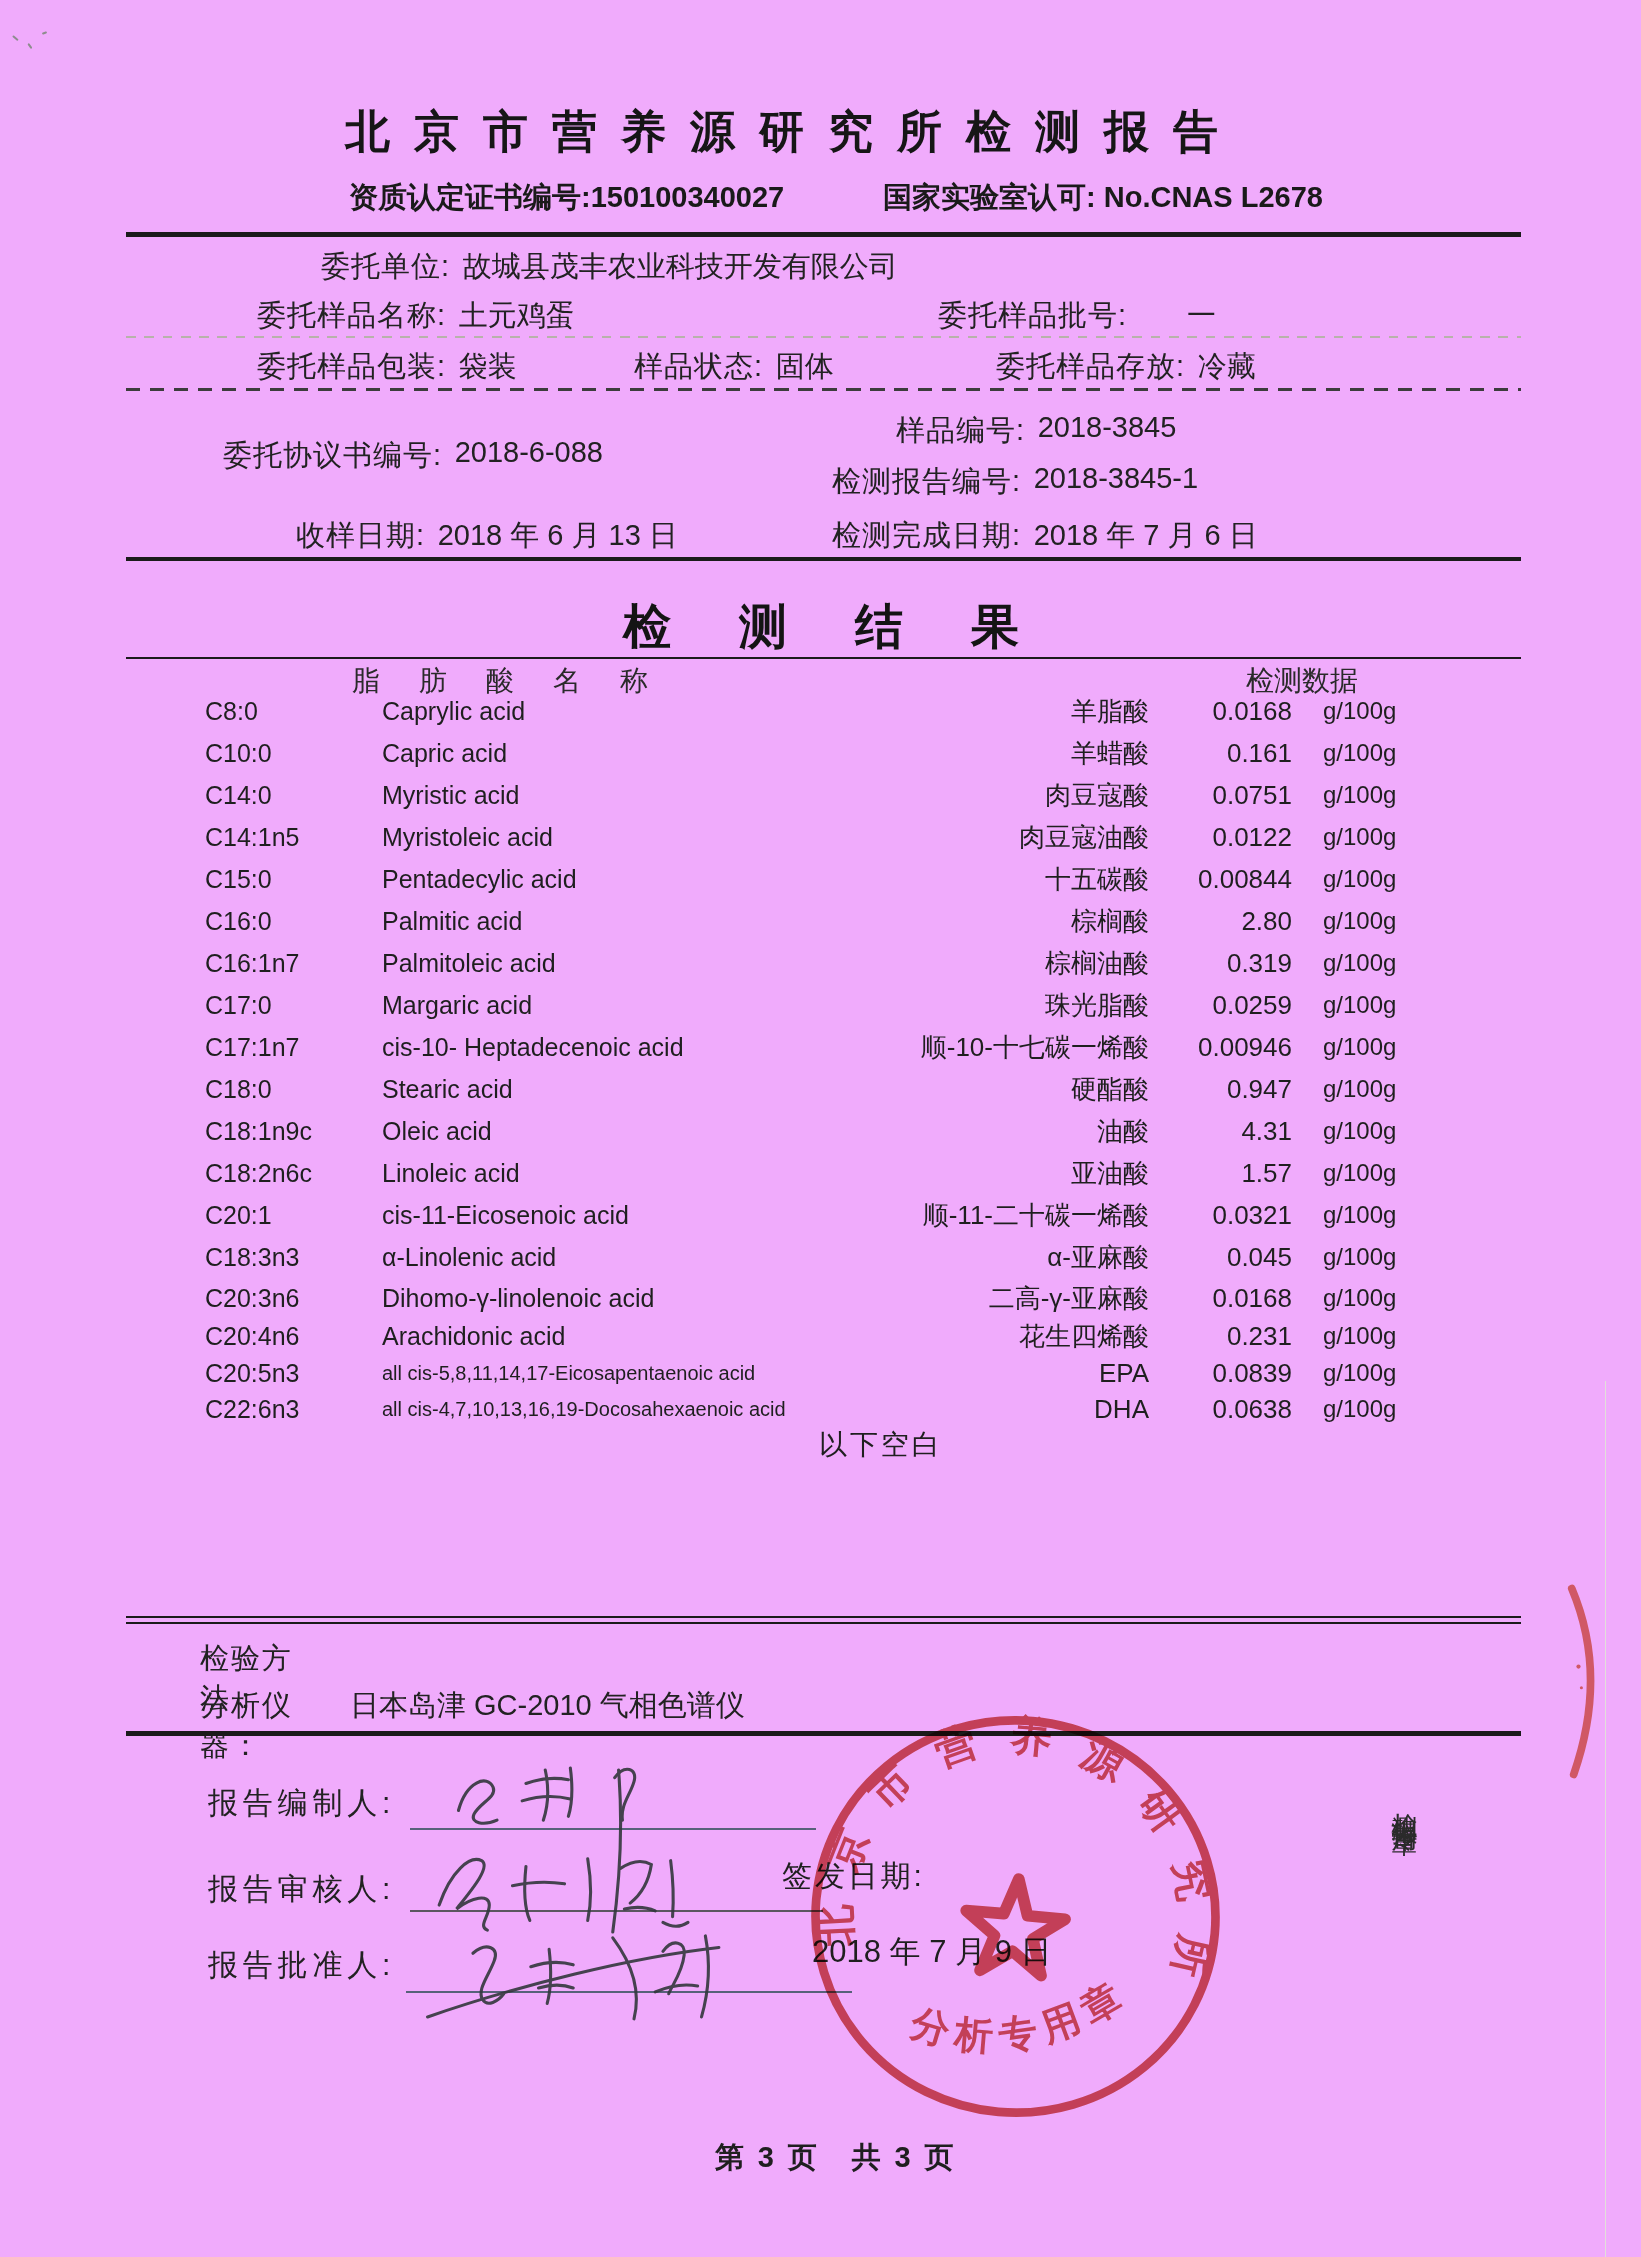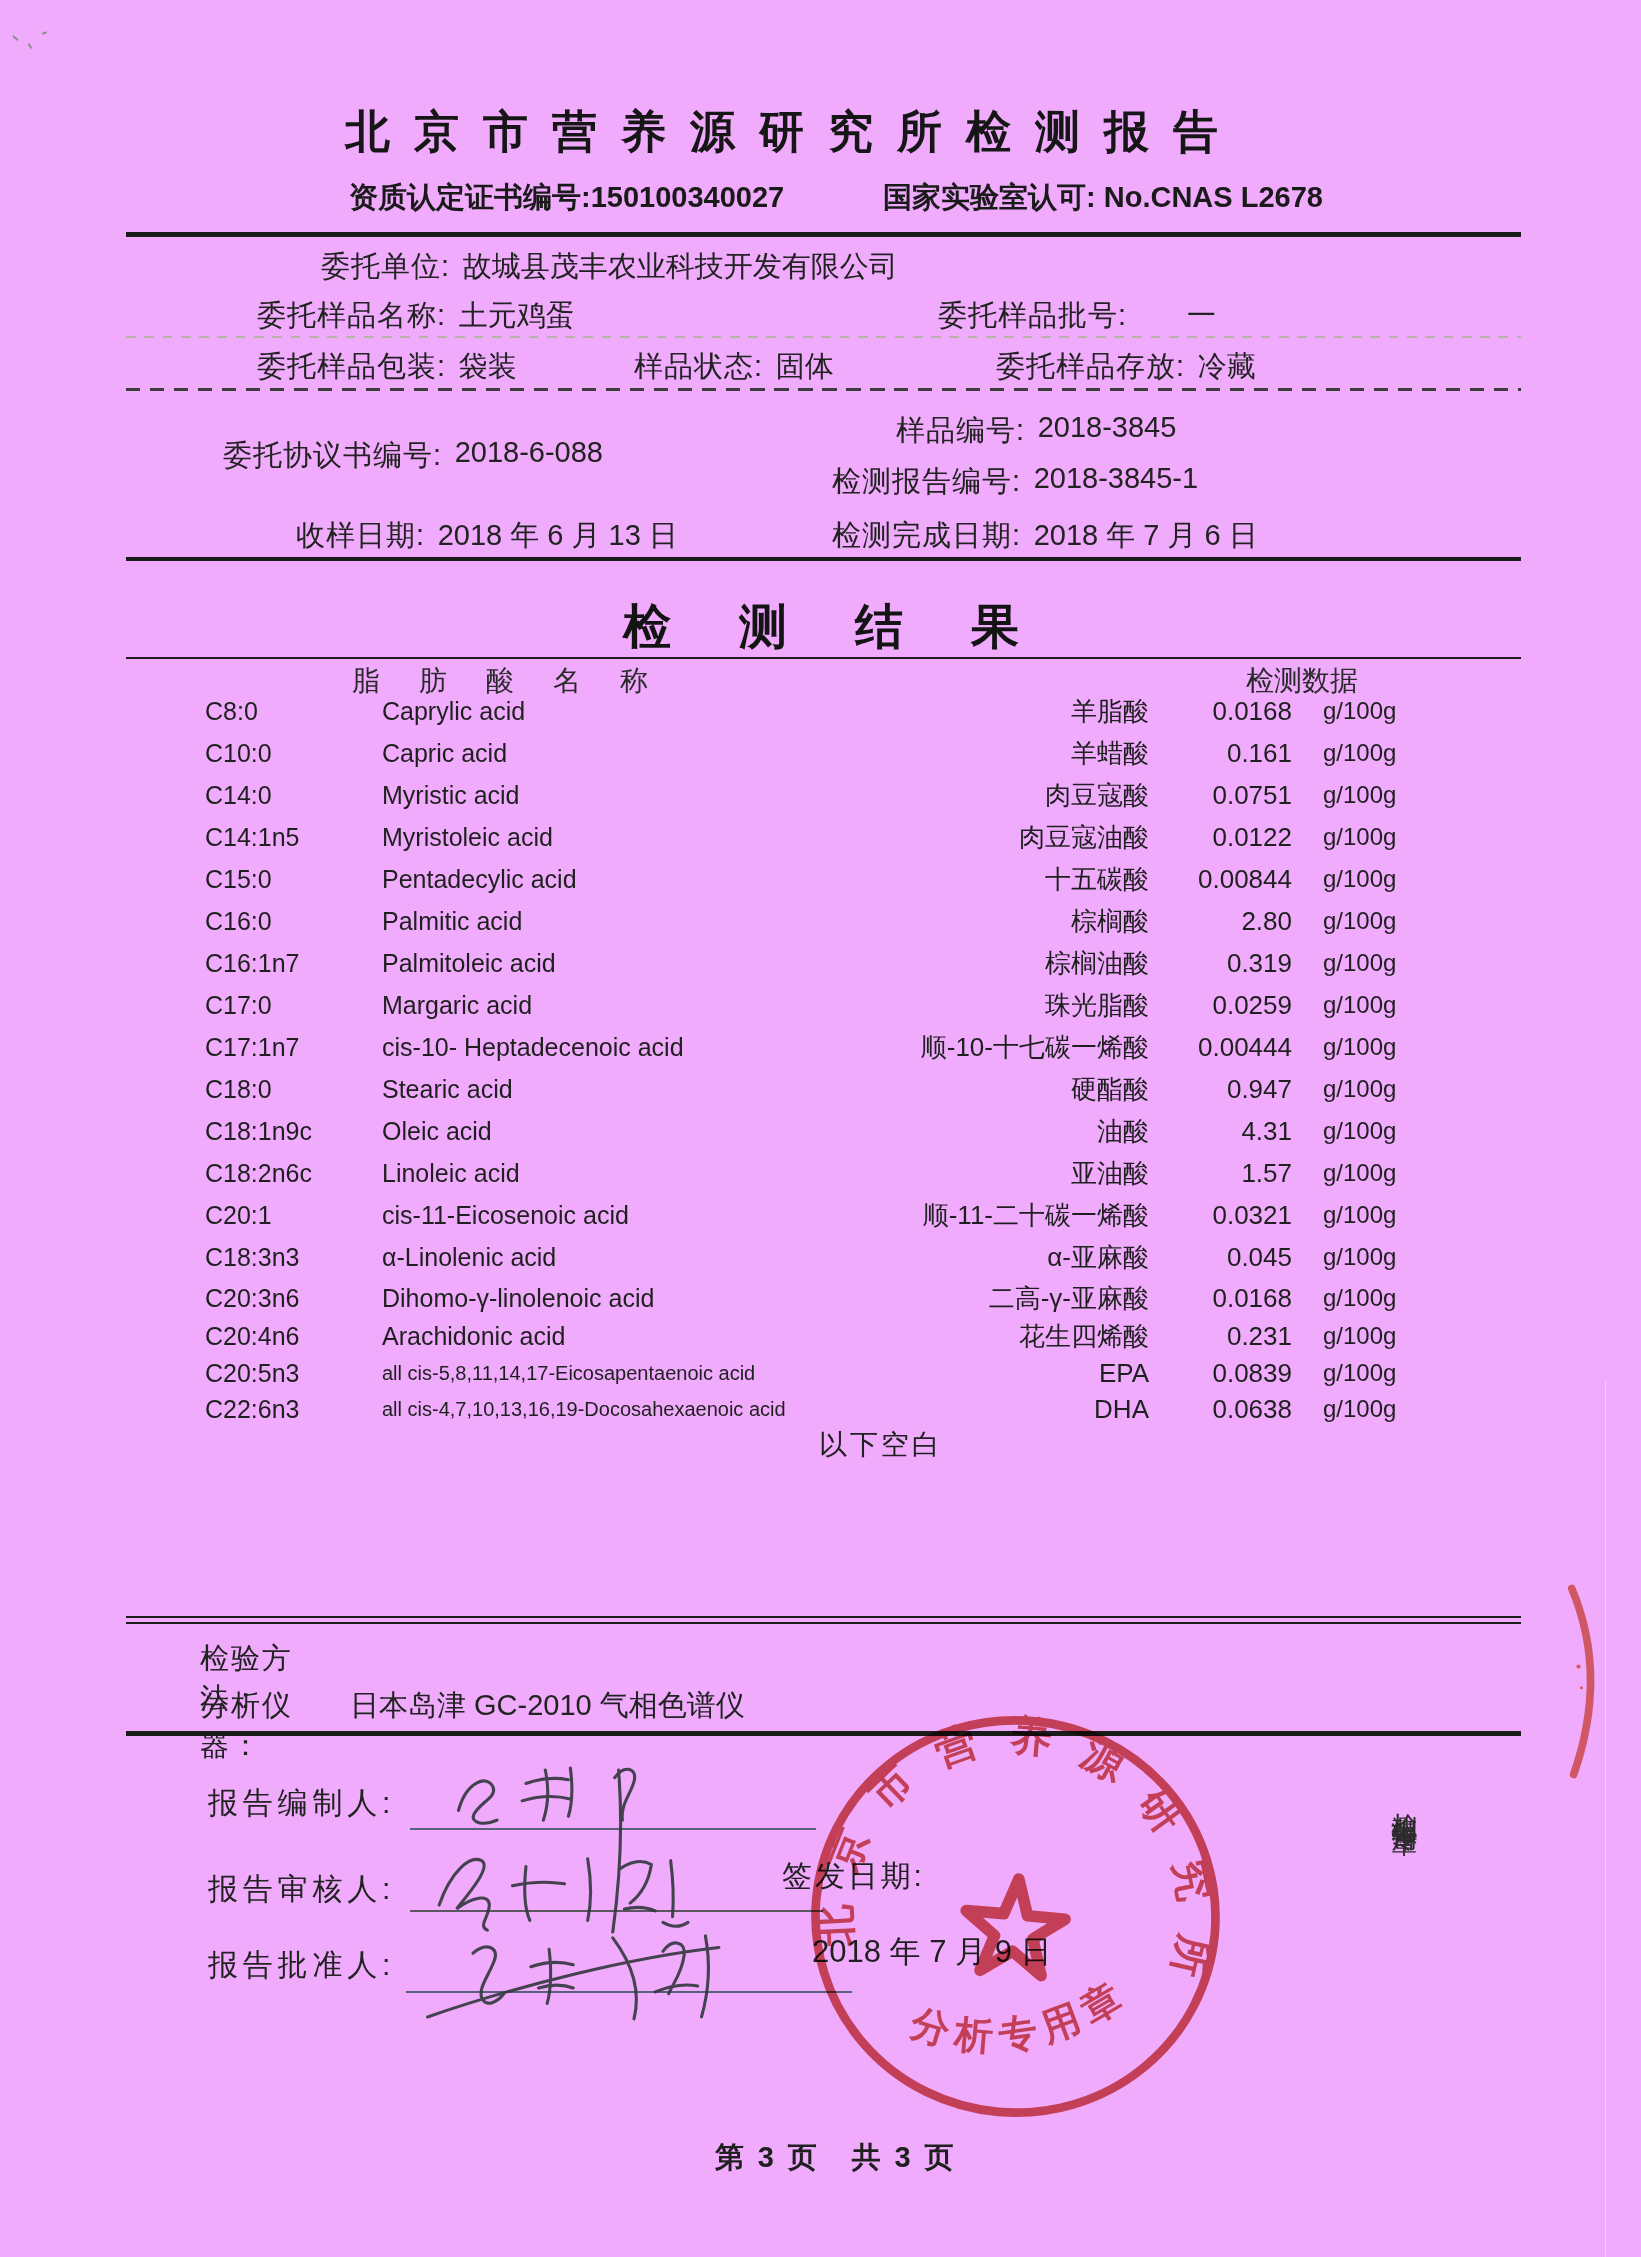--- a/index.html
+++ b/index.html
@@ -181,21 +181,21 @@
     <span class="c-code">C17:0</span>
     <span class="c-en">Margaric acid</span>
     <span class="c-zh">珠光脂酸</span>
     <span class="c-val">0.0259</span>
     <span class="c-unit">g/100g</span>
   </div>
         <div class="trow" style="height: 42px;">
     <span class="c-code">C17:1n7</span>
     <span class="c-en">cis-10- Heptadecenoic acid</span>
     <span class="c-zh">顺-10-十七碳一烯酸</span>
-    <span class="c-val">0.00444</span>
+    <span class="c-val">0.00946</span>
     <span class="c-unit">g/100g</span>
   </div>
         <div class="trow" style="height: 42px;">
     <span class="c-code">C18:0</span>
     <span class="c-en">Stearic acid</span>
     <span class="c-zh">硬酯酸</span>
     <span class="c-val">0.947</span>
     <span class="c-unit">g/100g</span>
   </div>
         <div class="trow" style="height: 42px;">

